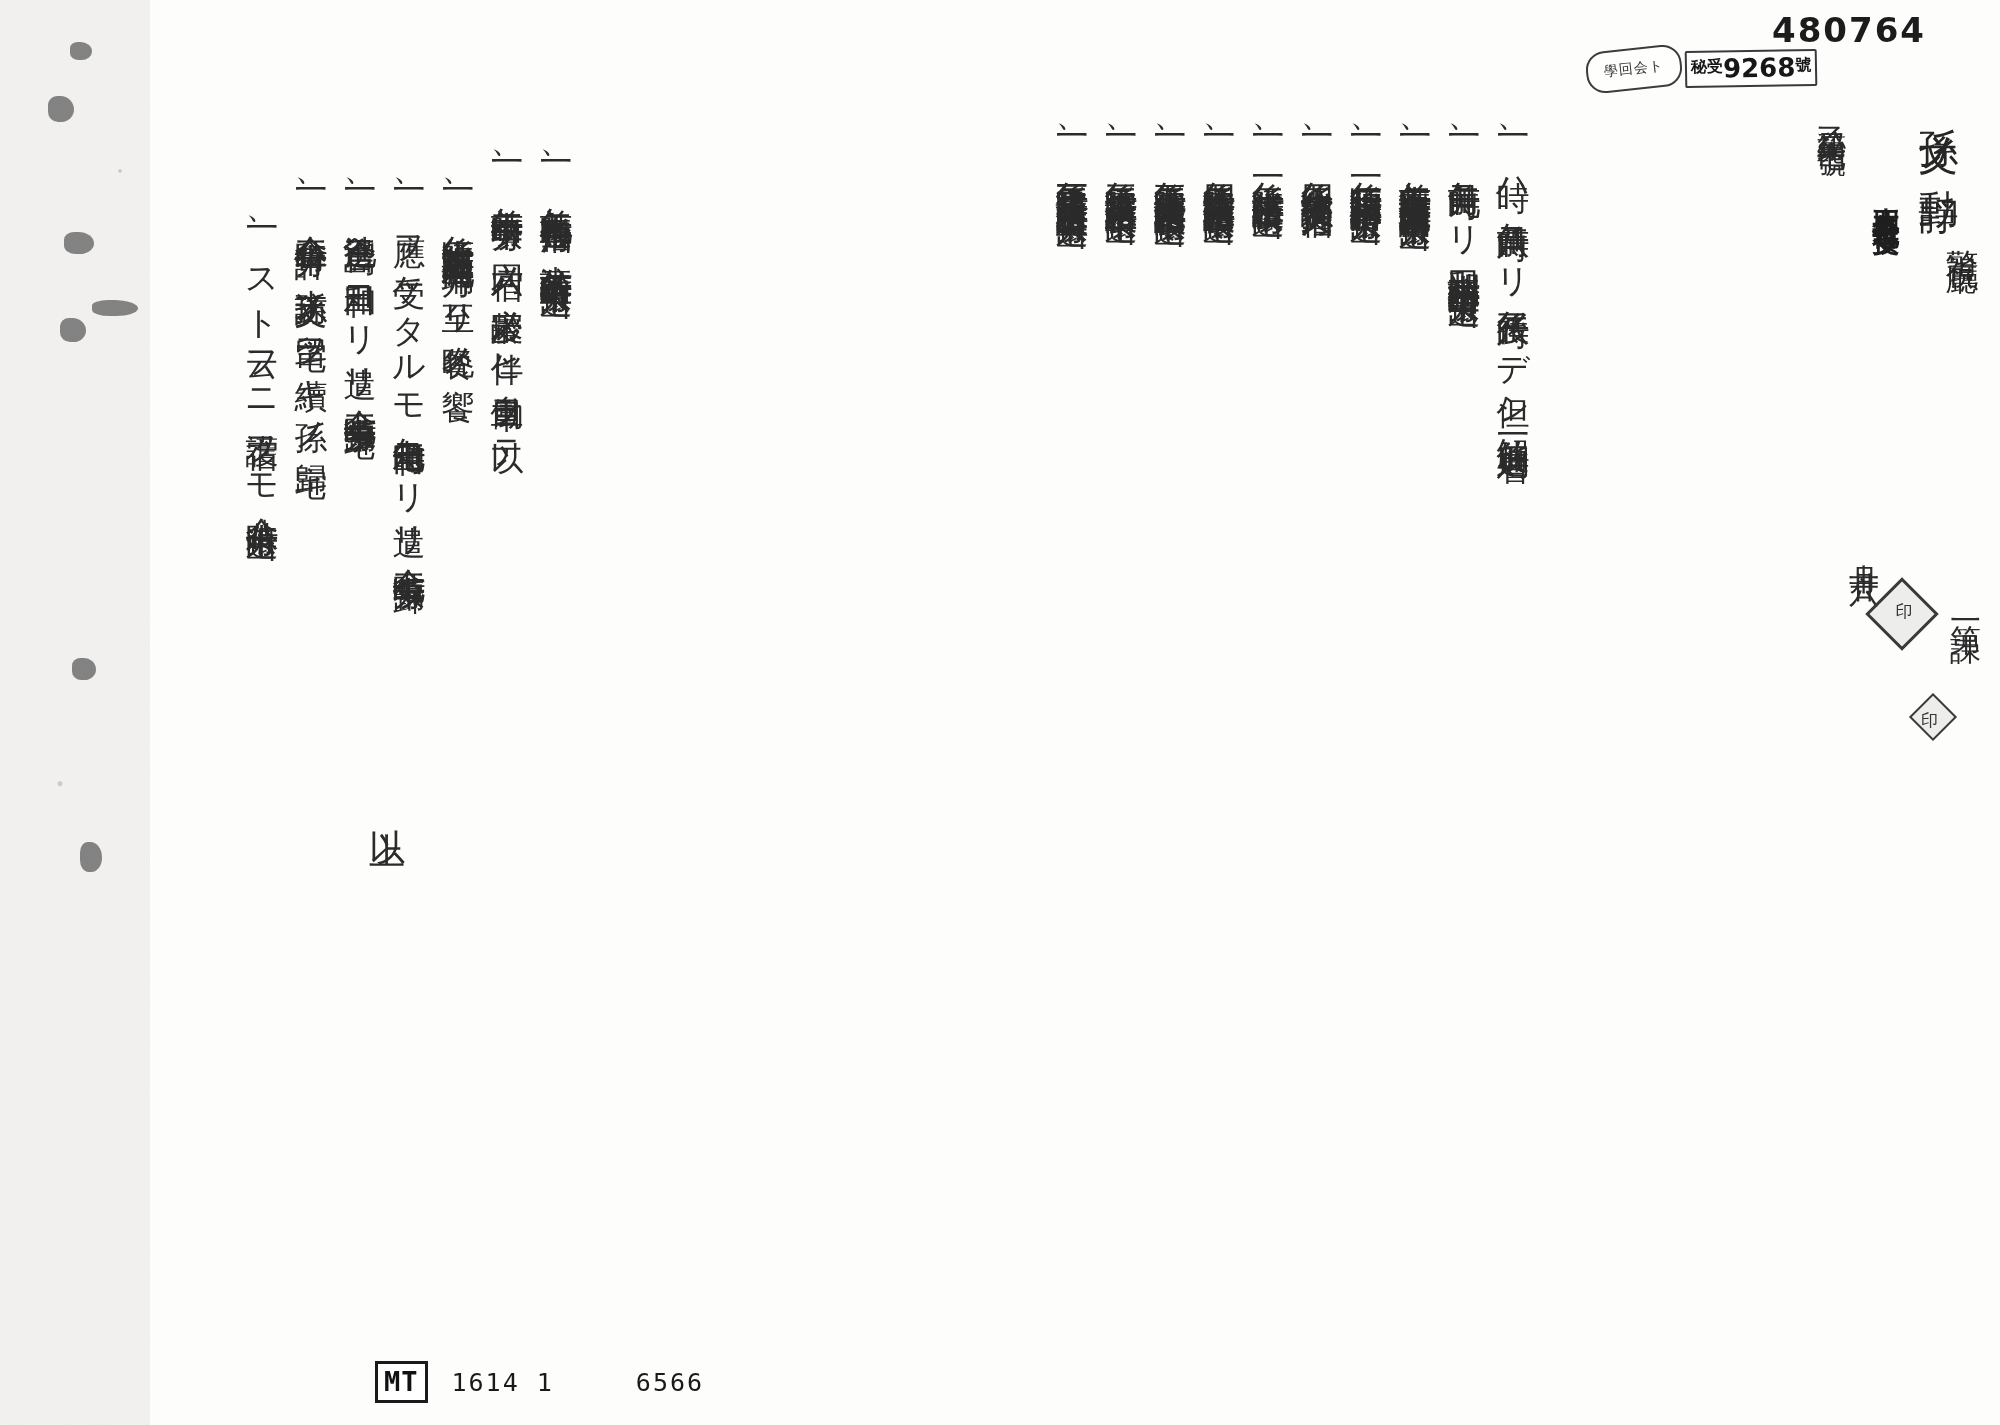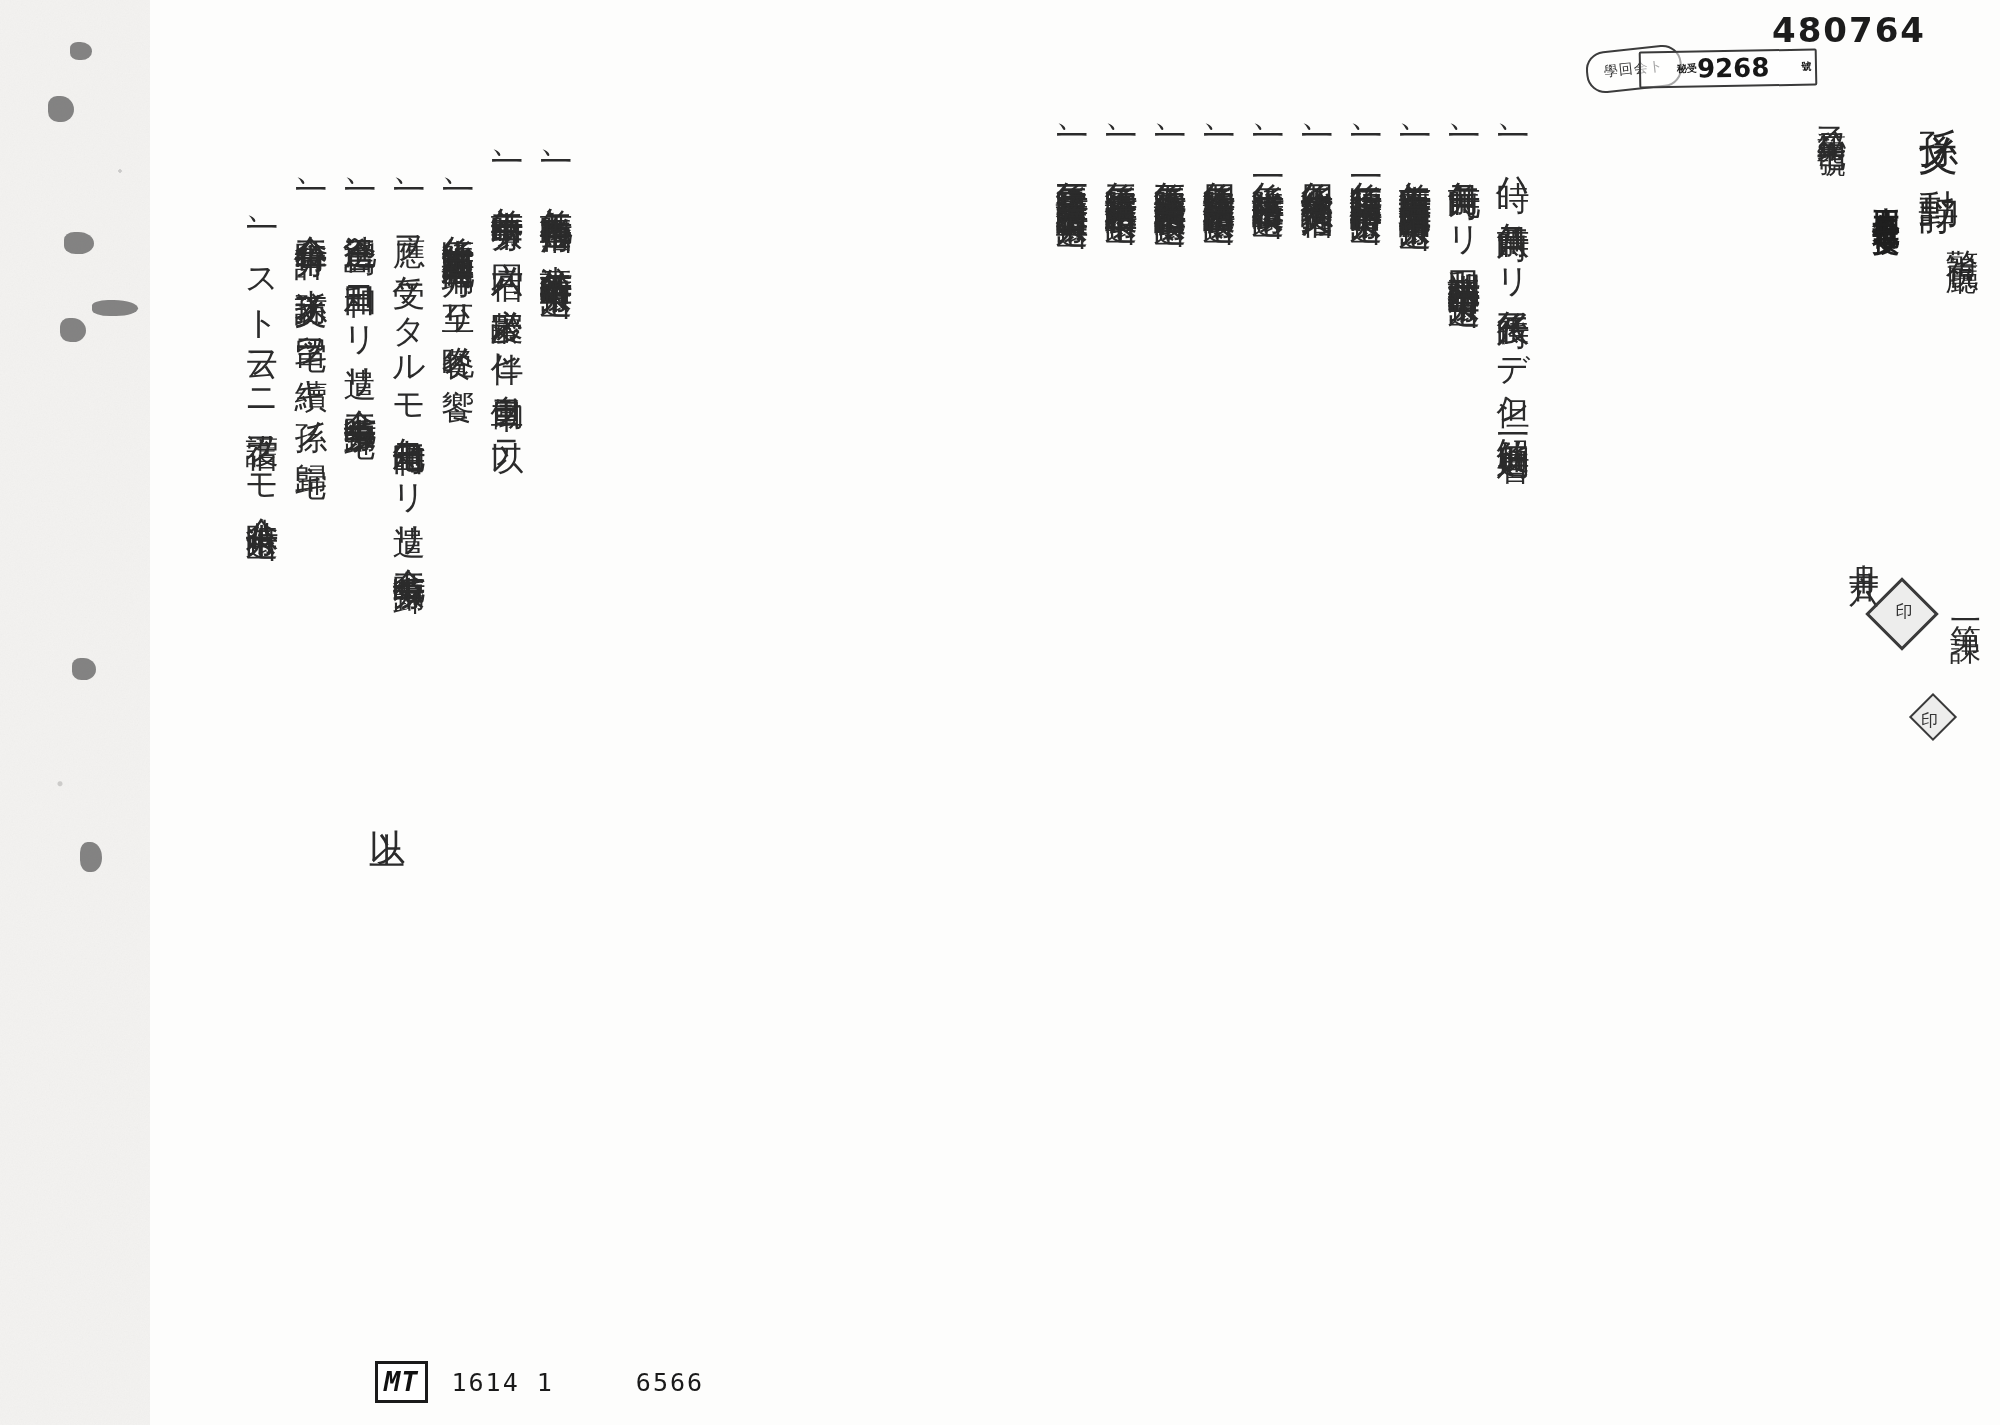--- a/index.html
+++ b/index.html
@@ -213,24 +213,23 @@
     font-weight: bold;
     color: #171717;
     letter-spacing: 0px;
     border: 2px solid #3a3a3a;
     padding: 1px 4px 2px 4px;
     border-radius: 2px;
     background: rgba(255,255,255,.55);
     transform: rotate(-1deg);
   }
   #receipt-stamp .small {
-    font-size: 10px;
+    font-size: 16px;
     vertical-align: 6px;
     letter-spacing: 0;
-    margin-left: 32px;
   }
   #oval-stamp {
     position: absolute;
     right: 318px;
     top: 48px;
     width: 92px;
     height: 38px;
     border: 2px solid #3c3c3c;
     border-radius: 19px;
     transform: rotate(-6deg);
@@ -272,21 +271,20 @@
     font-family: "DejaVu Sans Mono", "Liberation Mono", monospace;
   }
   .mt-box {
     border: 3px solid #1a1a1a;
     padding: 2px 6px 3px 6px;
     font-weight: bold;
     font-size: 27px;
     letter-spacing: 1px;
     color: #111;
     background: #fff;
-    font-style: italic;
   }
   .mt-code {
     font-size: 25px;
     color: #1a1a1a;
     letter-spacing: 2px;
     margin-left: 8px;
   }
   .frame-no {
     font-size: 25px;
     color: #1a1a1a;

